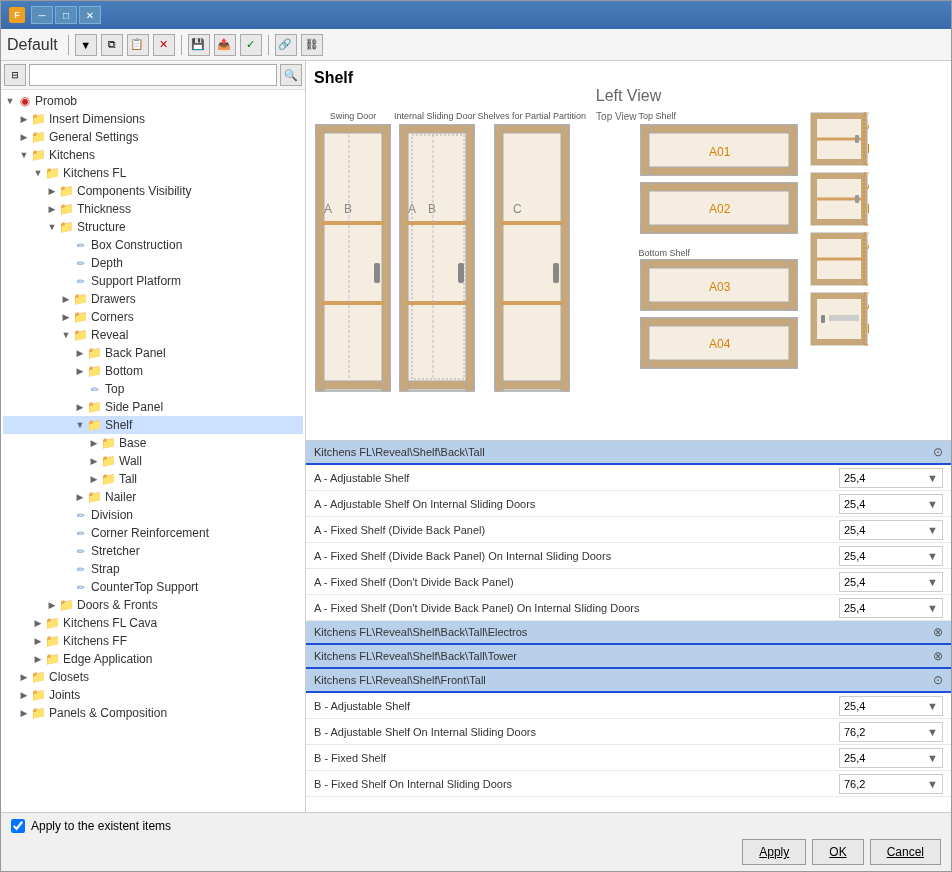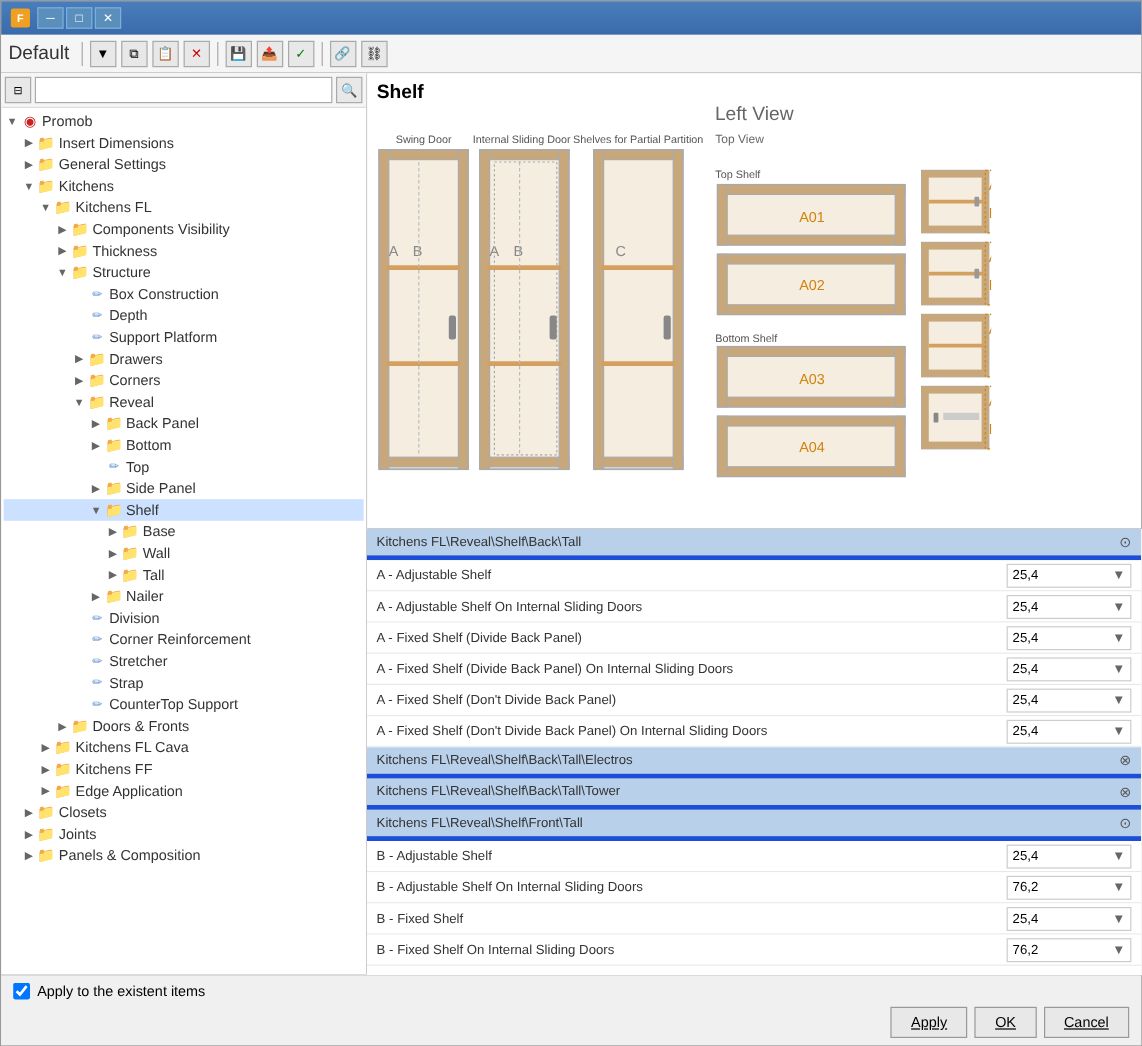--- a/index.html
+++ b/index.html
@@ -25,21 +25,21 @@
     .tree-indent { display: inline-block; }
     .expand-btn { width: 14px; height: 14px; display: inline-flex; align-items: center; justify-content: center; font-size: 9px; color: #666; cursor: pointer; flex-shrink: 0; }
     .tree-icon { width: 16px; height: 16px; display: inline-flex; align-items: center; justify-content: center; margin-right: 2px; flex-shrink: 0; }
     .folder-icon { color: #e8a020; font-size: 12px; }
     .leaf-icon { color: #6090d0; font-size: 10px; }
     .red-icon { color: #cc2020; }
     .tree-label { font-size: 12px; color: #333; }
     .right-panel { flex: 1; display: flex; flex-direction: column; overflow: hidden; }
     .diagram-area { height: 380px; background: #fff; border-bottom: 1px solid #ccc; padding: 8px; flex-shrink: 0; overflow: hidden; position: relative; }
     .data-panel { flex: 1; overflow-y: auto; background: #f5f5f5; }
-    .section-header { background: #b8d0ea; padding: 4px 8px; display: flex; align-items: center; justify-content: space-between; border-bottom: 4px solid #1d4ed8; cursor: pointer; }
+    .section-header { background: #b8d0ea; padding: 4px 8px; display: flex; align-items: center; justify-content: space-between; border-bottom: 2px solid #1d4ed8; cursor: pointer; }
     .section-header-text { font-size: 11px; color: #333; font-weight: 500; }
     .section-toggle { font-size: 12px; color: #555; }
     .data-row { display: flex; align-items: center; background: white; border-bottom: 1px solid #e8e8e8; padding: 2px 8px; height: 26px; }
     .data-label { flex: 1; font-size: 11px; color: #333; }
     .data-value { width: 104px; display: flex; align-items: center; justify-content: space-between; border: 1px solid #ccc; background: white; padding: 1px 4px; height: 20px; }
     .data-value span { font-size: 11px; }
     .data-value-arrow { font-size: 9px; color: #666; cursor: pointer; }
     .bottom-bar { border-top: 1px solid #ccc; padding: 6px 10px; background: #f0f0f0; display: flex; flex-direction: column; gap: 4px; flex-shrink: 0; }
     .checkbox-row { display: flex; align-items: center; gap: 6px; }
     .checkbox-row input[type=checkbox] { width: 14px; height: 14px; }
@@ -388,21 +388,21 @@
                   <rect x="68" y="2" width="8" height="266" fill="#c8a87a" stroke="#aaa" stroke-width="1"></rect>
                   <text x="20" y="90" font-size="9" fill="#888">C</text>
                   <line x1="8" y1="100" x2="70" y2="100" stroke="#d4a060" stroke-width="4"></line>
                   <line x1="8" y1="180" x2="70" y2="180" stroke="#d4a060" stroke-width="4"></line>
                   <rect x="60" y="140" width="6" height="20" fill="#888" rx="2"></rect>
                 </svg>
               </div>
             </div>
           </div>
 
-          <div style="display:flex; flex-direction:column; gap:16px; margin-left:4px;">
+          <div style="display:flex; gap:2px; margin-left:4px;">
             <div style="font-size:10px; color:#666; margin-bottom:2px;">Top View</div>
             <div style="display:flex; gap:6px; align-items:flex-start;">
 
               <div>
                 <div style="font-size:9px; color:#555; margin-bottom:2px;">Top Shelf</div>
                 <svg width="160" height="120">
                   <rect x="2" y="2" width="156" height="50" fill="#f5ede0" stroke="#aaa" stroke-width="1.5"></rect>
                   <rect x="2" y="2" width="156" height="8" fill="#c8a87a" stroke="#aaa" stroke-width="1"></rect>
                   <rect x="2" y="44" width="156" height="8" fill="#c8a87a" stroke="#aaa" stroke-width="1"></rect>
                   <rect x="2" y="2" width="8" height="50" fill="#c8a87a" stroke="#aaa" stroke-width="1"></rect>

